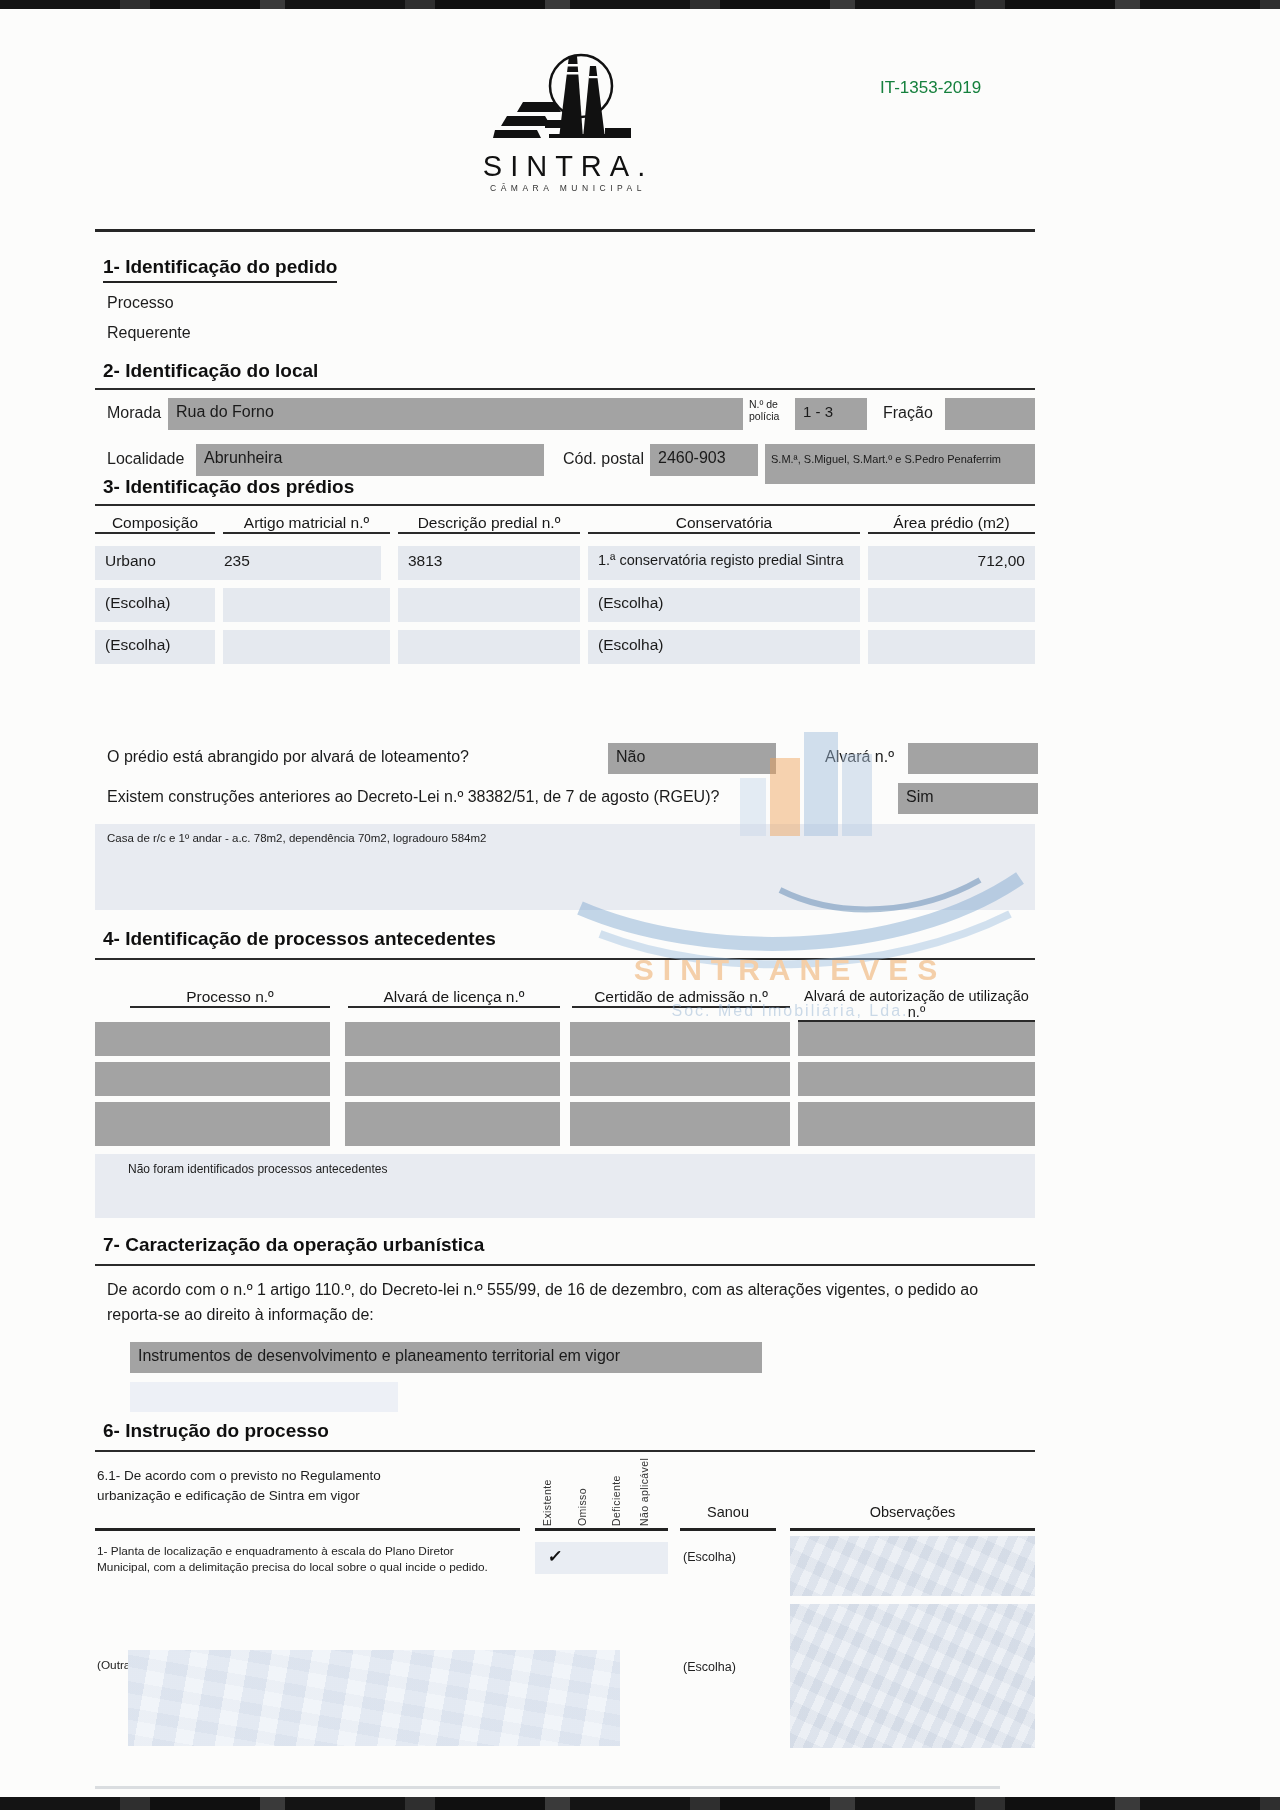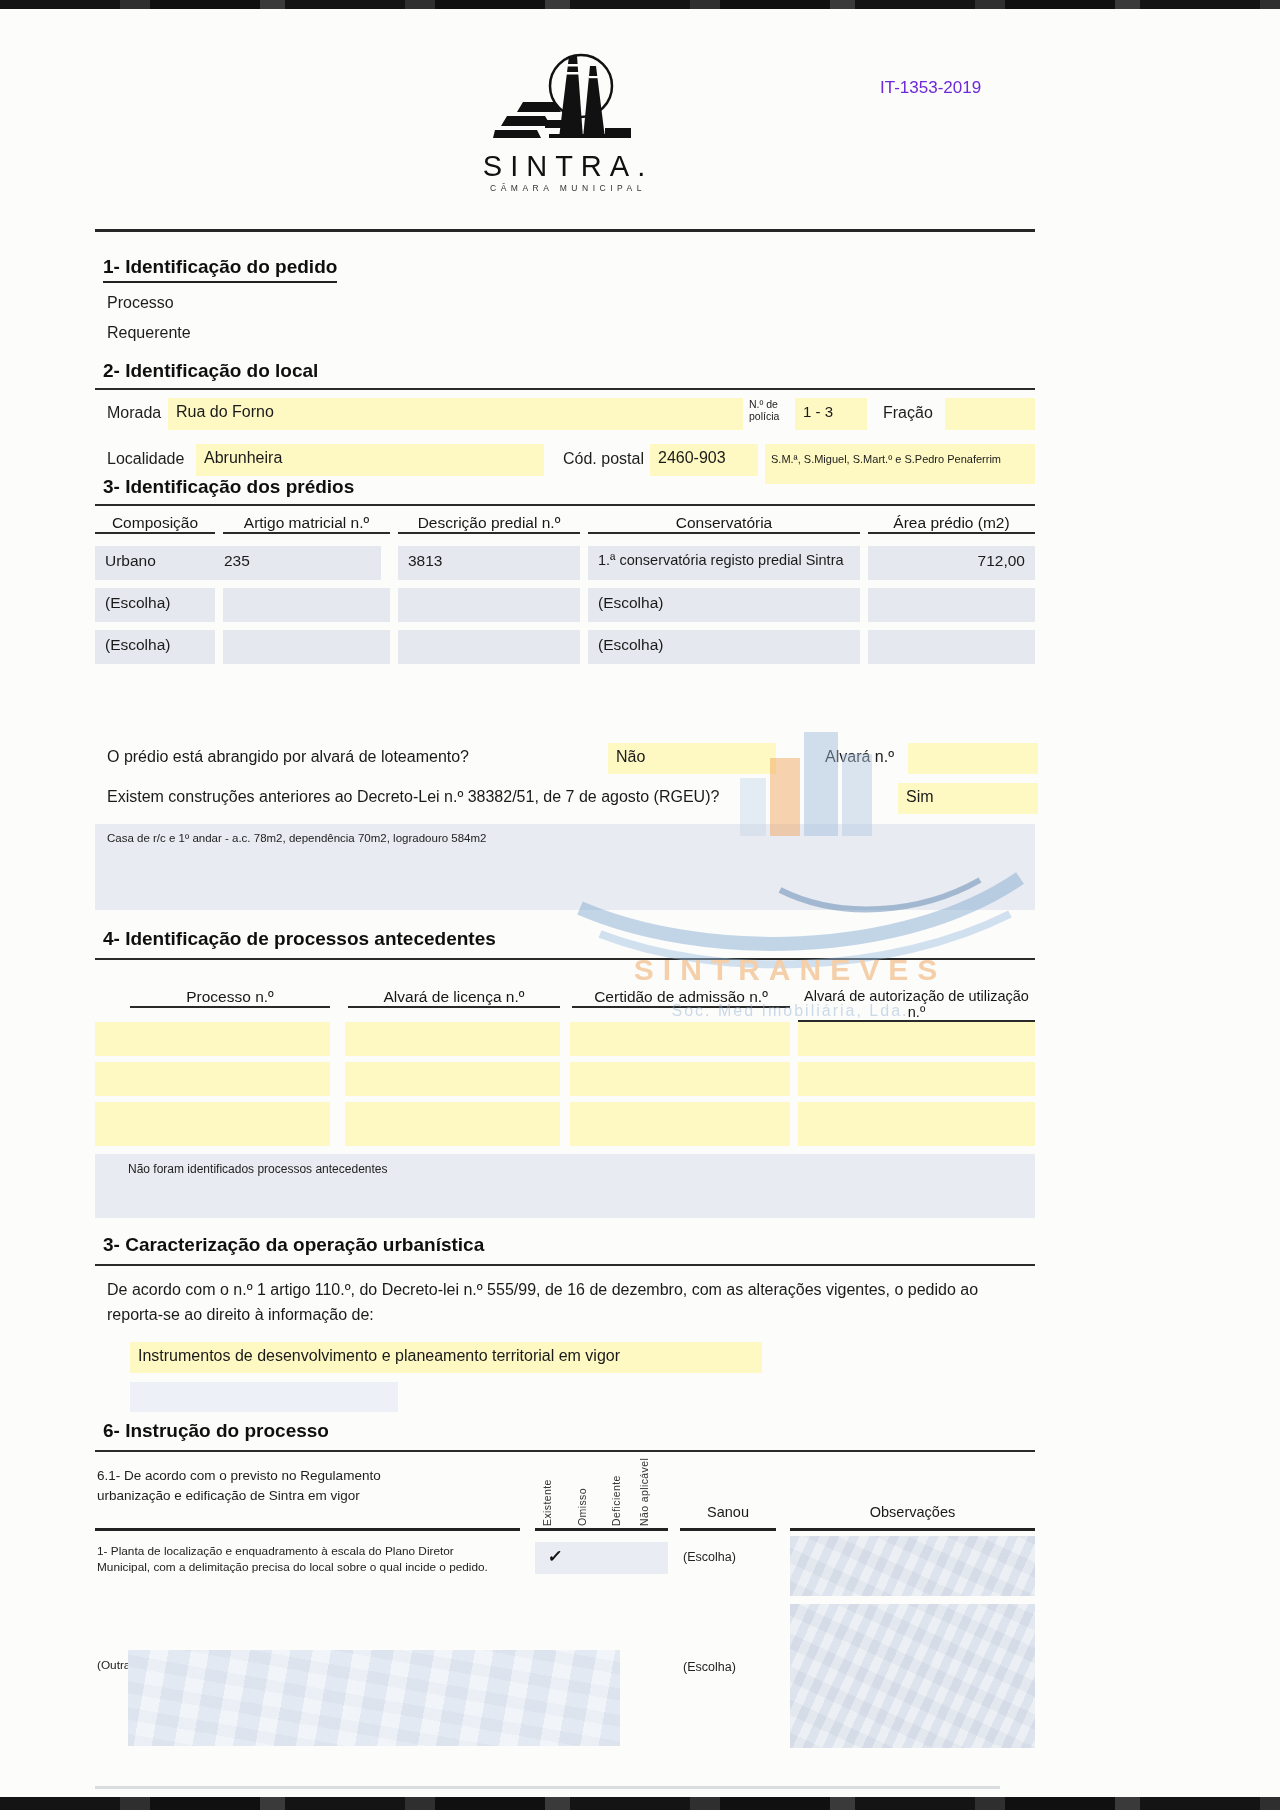--- a/index.html
+++ b/index.html
@@ -13,30 +13,30 @@
   .scan-band {
     background:repeating-linear-gradient(90deg,#141414 0 120px,#2f2f2f 120px 150px,#101010 150px 260px,#3a3a3a 260px 285px);
   }
   
   .badge {
     background:linear-gradient(180deg,#4cb654,#3da347);
     border-radius:12px; color:#ffffff; font-weight:bold; font-size:22px;
     display:flex; align-items:center; justify-content:center;
     letter-spacing:0.2px; box-shadow:0 1px 2px rgba(0,0,0,0.25);
   }
-  .ref { font-size:17px; color:#6d28d9; }
+  .ref { font-size:17px; color:#15803d; }
   .logo-title { font-size:29px; letter-spacing:8px; color:#111; font-weight:400; }
   .logo-sub { font-size:8.5px; letter-spacing:4.5px; color:#333; }
   .subtitle { font-size:16.5px; text-align:right; color:#1a1a1a; }
   .hline { background:#262626; }
   .sec-head { font-size:19px; font-weight:bold; color:#0f0f0f; }
   .sec-wrap { border-bottom:2.5px solid #2b2b2b; }
   .lbl { font-size:16px; color:#1d1d1d; }
   .small-lbl { font-size:10.5px; line-height:1.1; color:#222; }
-  .field { background:#fef9c3; }
+  .field { background:#a3a3a3; }
   .fieldtext { font-size:16px; color:#1a1a1a; padding:5px 8px 0 8px; }
   .notebox { background:#e8ebf1; }
   .note-sm { font-size:11.5px; color:#222; }
   .th { font-size:15.5px; color:#171717; text-align:center; }
   .th-u { border-bottom:2.2px solid #2a2a2a; }
   .cell { background:#e5e9ef; font-size:15.5px; color:#1a1a1a; padding:6px 8px 0 10px; }
   .right { text-align:right; padding-right:10px; }
   .q { font-size:16px; color:#1a1a1a; }
   .vlabel {
     writing-mode:vertical-rl; transform:rotate(180deg);
@@ -204,21 +204,21 @@
     <rect x="264" y="4" width="34" height="104" fill="#9dbbdb"></rect>
     <rect x="302" y="26" width="30" height="82" fill="#b3c9e2"></rect>
     <path d="M40,180 C160,232 360,232 480,150" stroke="#7da6cf" stroke-width="14" fill="none"></path>
     <path d="M60,206 C180,252 350,246 470,186" stroke="#9fc0e0" stroke-width="8" fill="none"></path>
     <path d="M240,162 C300,192 380,186 440,152" stroke="#4f7cab" stroke-width="6" fill="none"></path>
     <text x="250" y="252" text-anchor="middle" font-size="30" font-weight="bold" letter-spacing="9" fill="#eb9a48">SINTRANEVES</text>
     <text x="250" y="288" text-anchor="middle" font-size="16" letter-spacing="2" fill="#8fafd0">Soc. Med Imobiliária, Lda.</text>
   </svg>
 
   <div class="abs sec-wrap" style="left:95px;top:1234px;width:940px;height:32px;">
-    <span class="sec-head" style="padding-left:8px;">3- Caracterização da operação urbanística</span>
+    <span class="sec-head" style="padding-left:8px;">7- Caracterização da operação urbanística</span>
   </div>
   <div class="abs q" style="left:107px;top:1278px;width:930px;line-height:1.55;">De acordo com o n.º 1 artigo 110.º,  do Decreto-lei n.º 555/99, de 16 de dezembro, com as alterações vigentes, o pedido ao reporta-se ao direito à informação de:</div>
 
   <div class="abs field" style="left:130px;top:1342px;width:632px;height:31px;">
     <div class="fieldtext">Instrumentos de desenvolvimento e planeamento territorial em vigor</div>
   </div>
   <div class="abs" style="left:130px;top:1382px;width:268px;height:30px;background:#edf0f6;"></div>
 
   <div class="abs sec-wrap" style="left:95px;top:1420px;width:940px;height:32px;">
     <span class="sec-head" style="padding-left:8px;">6- Instrução do processo</span>

